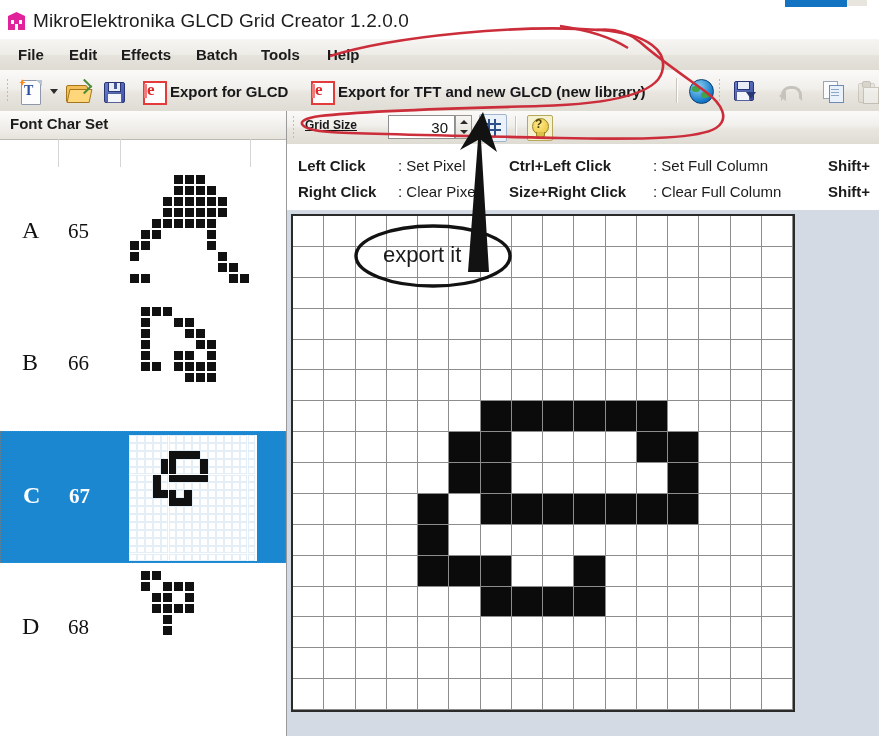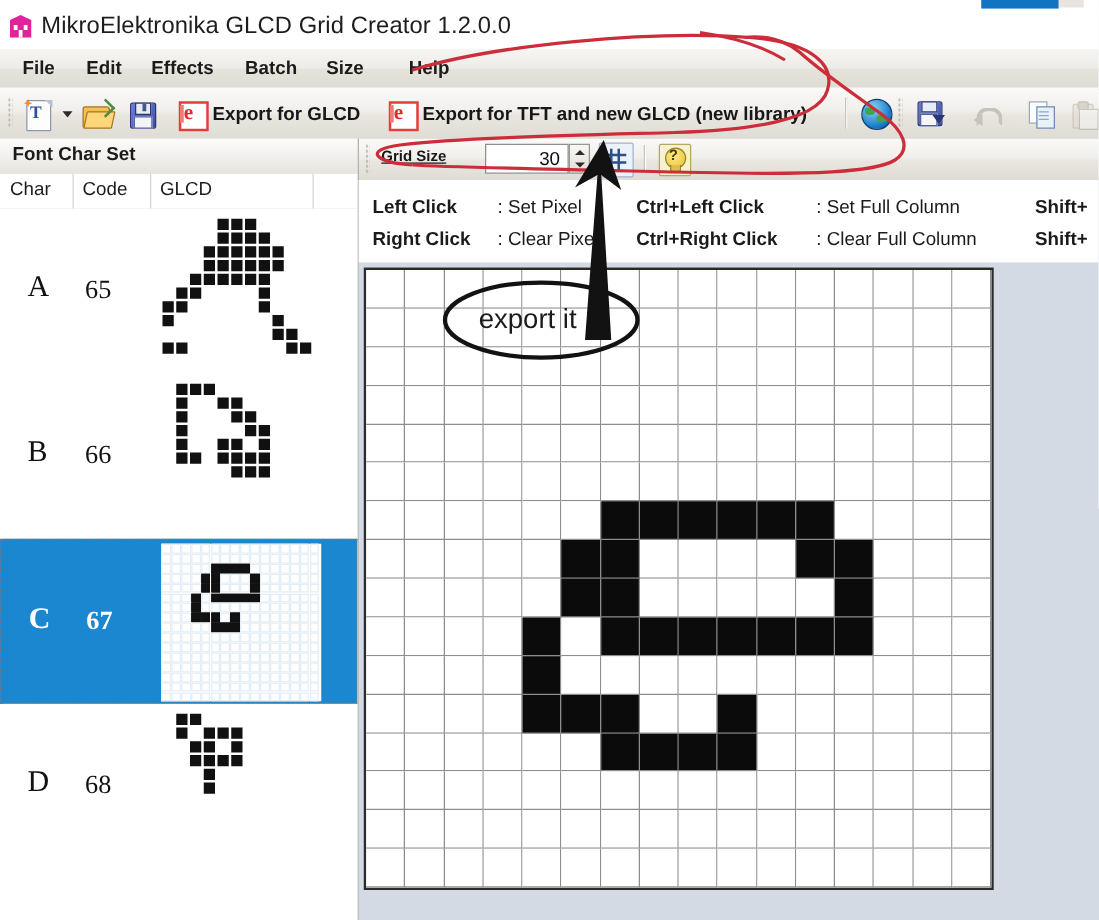--- a/index.html
+++ b/index.html
@@ -221,21 +221,21 @@
       </svg>
     </div>
     <div class="title-text">MikroElektronika GLCD Grid Creator 1.2.0.0</div>
   </div>
 
   <div class="menubar">
     <div class="menu-item" style="left:10px">File</div>
     <div class="menu-item" style="left:61px">Edit</div>
     <div class="menu-item" style="left:113px">Effects</div>
     <div class="menu-item" style="left:188px">Batch</div>
-    <div class="menu-item" style="left:253px">Size</div>
+    <div class="menu-item" style="left:253px">Tools</div>
     <div class="menu-item" style="left:319px">Help</div>
   </div>
 
   <div class="toolbar">
     <div class="grip" style="left:6px"></div>
 
     <div class="tb-btn" style="left:14px">
       <span class="ico ico-newfont">
         <span class="pg"></span>
           <span class="fold"></span>
@@ -343,25 +343,20 @@
     <div class="help-btn">
       <span class="bulb"></span>
       <span class="q">?</span>
       <span class="base"></span>
     </div>
   </div>
 
   <div class="leftpanel">
     <div class="lp-header">
       <div class="lp-header-text">Font Char Set</div>
-    </div>
-    <div class="lp-cols">
-      <div class="lp-col" style="left:8px">Char</div>
-      <div class="lp-col" style="left:66px">Code</div>
-      <div class="lp-col" style="left:128px">GLCD</div>
     </div>
     <div class="lp-colsep" style="left:58px"></div>
     <div class="lp-colsep" style="left:120px"></div>
     <div class="lp-colsep" style="left:250px"></div>
 
     <div class="lp-list">
       <div class="row" style="top:0">
         <span class="ch">A</span>
         <span class="cd">65</span>
         <span class="glyph" id="glyph-A">
@@ -727,21 +722,21 @@
 
   <div class="legend">
     <div class="lg-cell b" style="left:11px;top:13px">Left Click</div>
     <div class="lg-cell" style="left:111px;top:13px">: Set Pixel</div>
     <div class="lg-cell b" style="left:222px;top:13px">Ctrl+Left Click</div>
     <div class="lg-cell" style="left:366px;top:13px">: Set Full Column</div>
     <div class="lg-cell b" style="left:541px;top:13px">Shift+</div>
 
     <div class="lg-cell b" style="left:11px;top:39px">Right Click</div>
     <div class="lg-cell" style="left:111px;top:39px">: Clear Pixel</div>
-    <div class="lg-cell b" style="left:222px;top:39px">Ctrl+Right Click</div>
+    <div class="lg-cell b" style="left:222px;top:39px">Size+Right Click</div>
     <div class="lg-cell" style="left:366px;top:39px">: Clear Full Column</div>
     <div class="lg-cell b" style="left:541px;top:39px">Shift+</div>
   </div>
 
   <div class="gridwrap" id="editor-grid">
       <div class="gcell" style="left: 0px; top: 0px; width: 31.25px; height: 30.875px;"></div>
       <div class="gcell" style="left: 31.25px; top: 0px; width: 31.25px; height: 30.875px;"></div>
       <div class="gcell" style="left: 62.5px; top: 0px; width: 31.25px; height: 30.875px;"></div>
       <div class="gcell" style="left: 93.75px; top: 0px; width: 31.25px; height: 30.875px;"></div>
       <div class="gcell" style="left: 125px; top: 0px; width: 31.25px; height: 30.875px;"></div>

